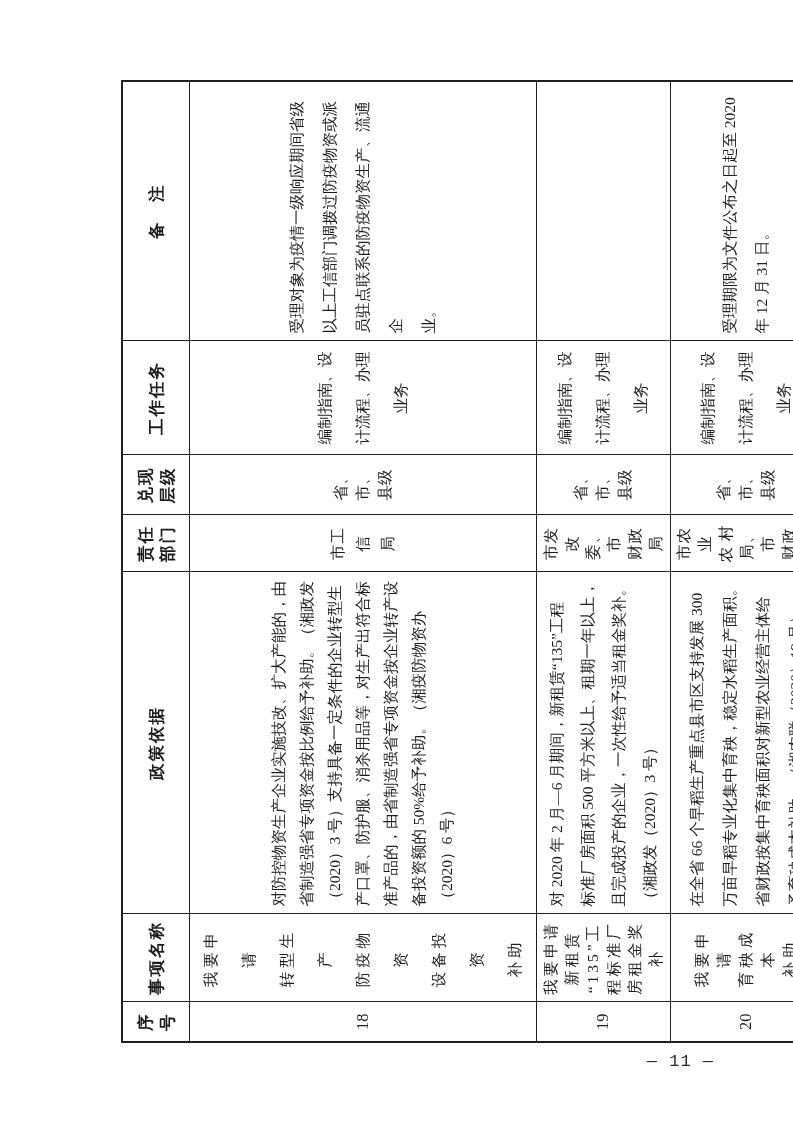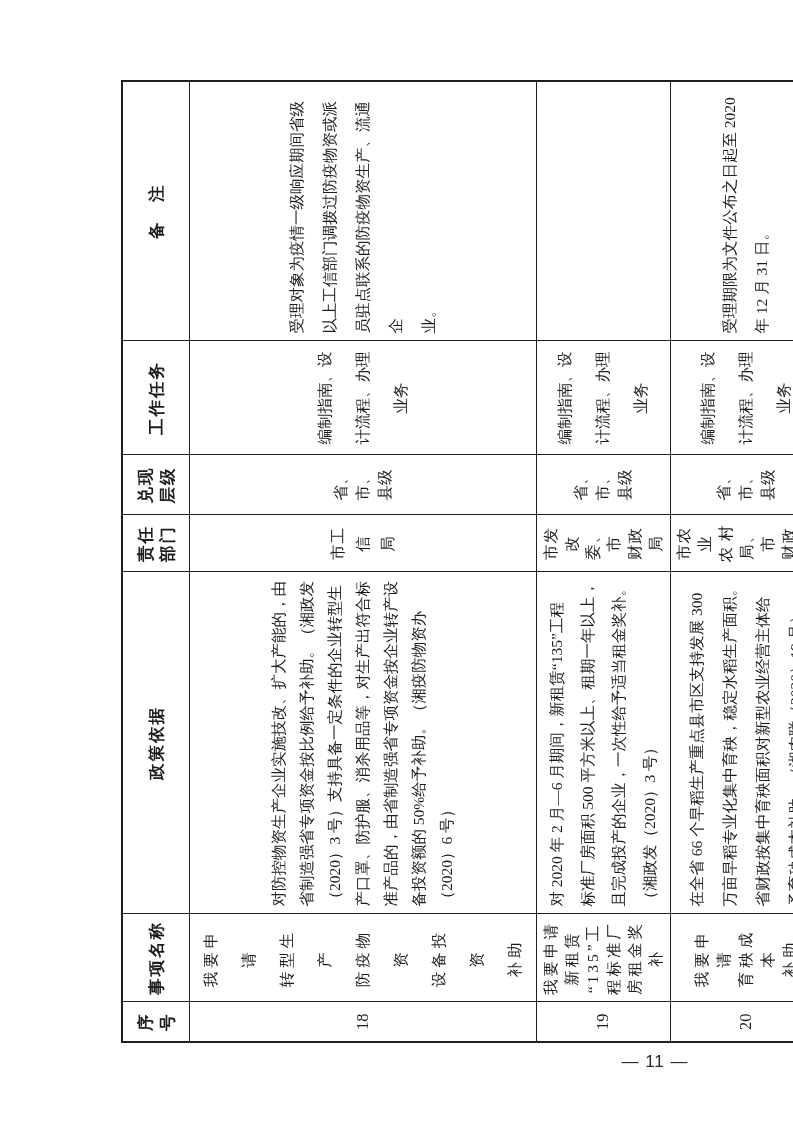--- a/index.html
+++ b/index.html
@@ -47,22 +47,22 @@
   td.c-policy.r18{line-height:28px;}
   td.c-policy.r19{line-height:31px;}
   td.c-policy.r20{line-height:33px;}
   td.c-dept.r18{line-height:25px;}
   td.c-dept.r19{line-height:21px;}
   td.c-dept.r20{line-height:21px;}
   td.c-remark.r18{line-height:33px;}
   td.c-remark.r20{line-height:32px;}
   .page-number{
     position:absolute;left:596px;top:1052px;width:118px;
-    text-align:center;font-size:17px;letter-spacing:1px;
-    font-family:Liberation Sans, sans-serif;color:#2a2a2a;
+    text-align:right;font-size:17px;letter-spacing:1px;
+    font-family:Liberation Mono, monospace;color:#2a2a2a;
   }
 </style>
 </head>
 <body>
 
 <div class="sheet">
 
   <div class="table-area">
     <div class="landscape">
       <table class="policy-table">

